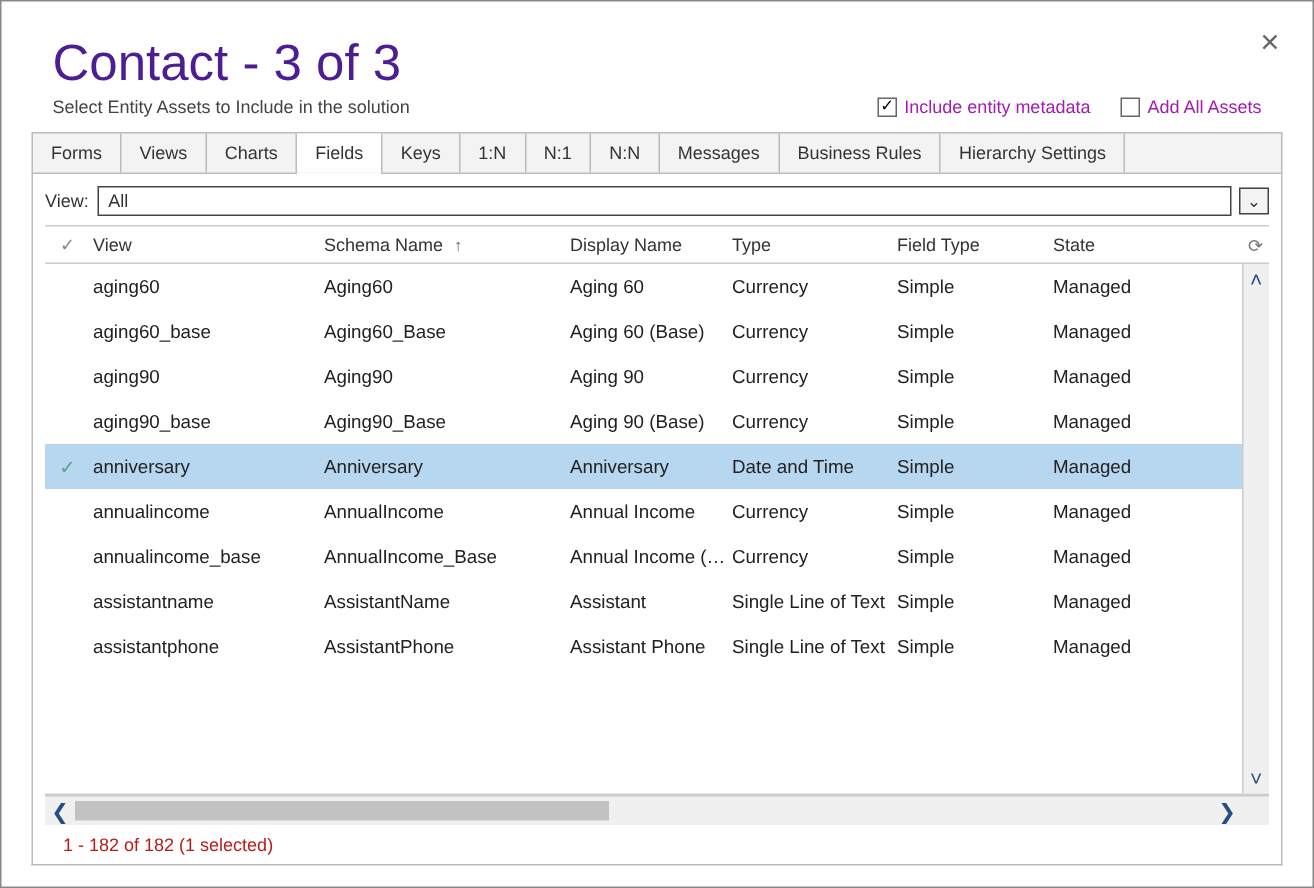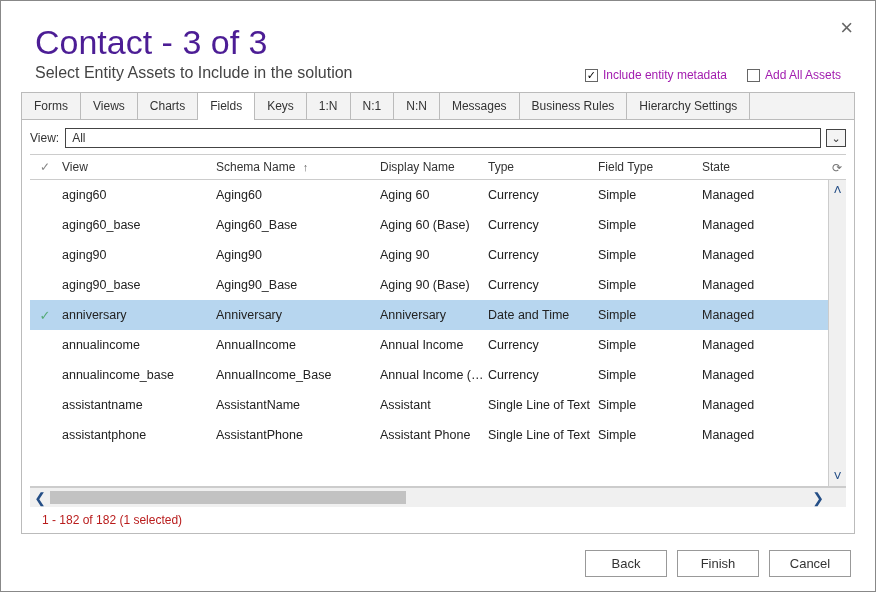--- a/index.html
+++ b/index.html
@@ -34,21 +34,21 @@
     color: #4c1d95;
     margin: 4px 0 0 14px;
   }
   .subrow {
     display: flex;
     justify-content: space-between;
     align-items: flex-end;
     margin: 2px 14px 10px 14px;
   }
   .subtitle {
-    font-size: 16px;
+    font-size: 12px;
     color: #444;
   }
   .checkopts {
     display: flex;
     gap: 20px;
     font-size: 12px;
     color: #a21caf;
   }
   .checkopt {
     display: flex; align-items: center; gap: 5px;
@@ -410,19 +410,14 @@
           <div class="hthumb"></div>
         </div>
         <div class="hbtn">❯</div>
         <div class="hpad"></div>
       </div>
 
       <div class="status">1 - 182 of 182 (1 selected)</div>
     </div>
   </div>
 
-  <div class="footer">
-    <div class="btn">Back</div>
-    <div class="btn">Finish</div>
-    <div class="btn">Cancel</div>
-  </div>
 
 </div>
 
 </body></html>

